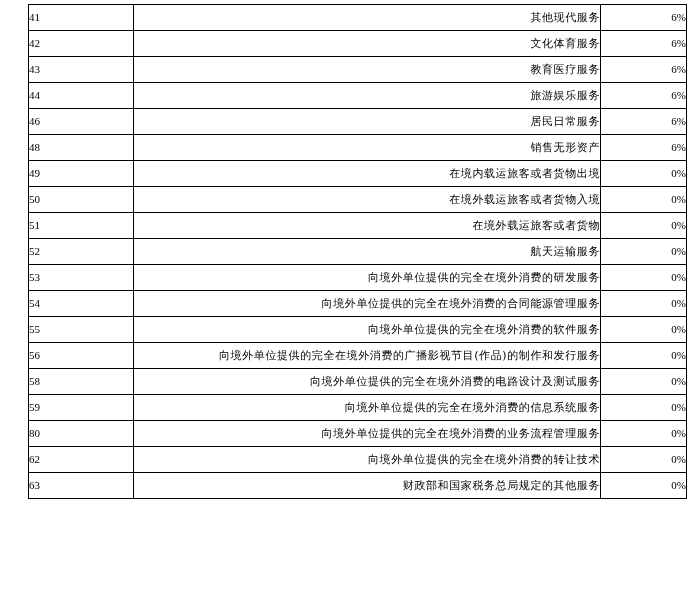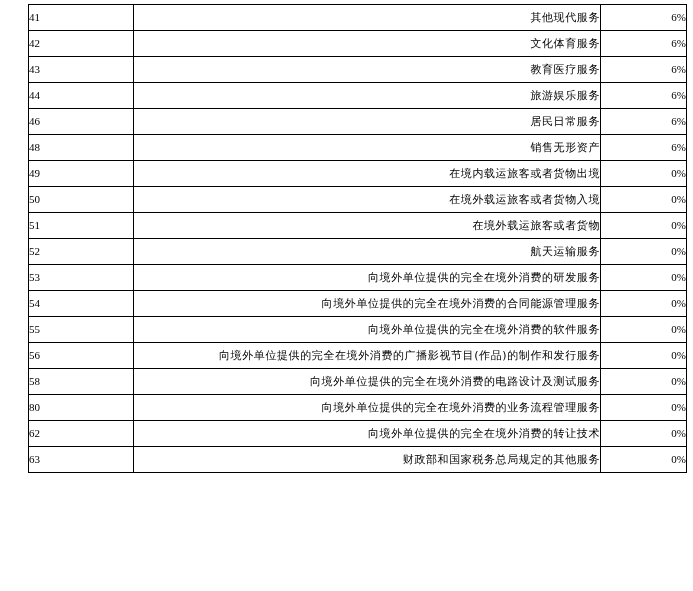--- a/index.html
+++ b/index.html
@@ -132,20 +132,25 @@
         <td class="col-no">56</td>
         <td class="col-name">向境外单位提供的完全在境外消费的广播影视节目(作品)的制作和发行服务</td>
         <td class="col-rate">0%</td>
       </tr>
       <tr>
         <td class="col-no">58</td>
         <td class="col-name">向境外单位提供的完全在境外消费的电路设计及测试服务</td>
         <td class="col-rate">0%</td>
       </tr>
       <tr>
+        <td class="col-no">59</td>
+        <td class="col-name">向境外单位提供的完全在境外消费的信息系统服务</td>
+        <td class="col-rate">0%</td>
+      </tr>
+      <tr>
         <td class="col-no">80</td>
         <td class="col-name">向境外单位提供的完全在境外消费的业务流程管理服务</td>
         <td class="col-rate">0%</td>
       </tr>
       <tr>
         <td class="col-no">62</td>
         <td class="col-name">向境外单位提供的完全在境外消费的转让技术</td>
         <td class="col-rate">0%</td>
       </tr>
       <tr>

